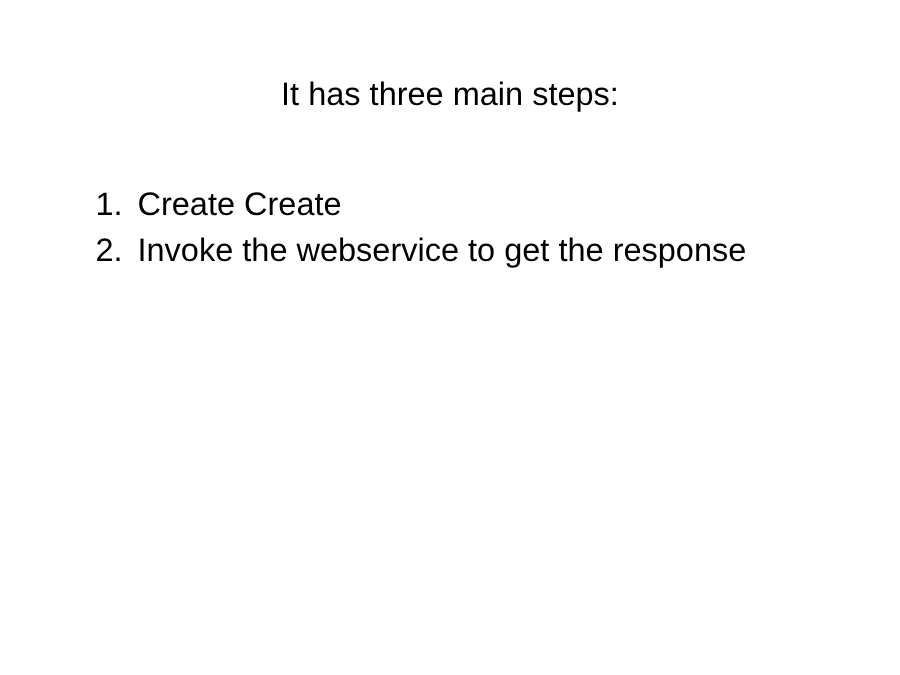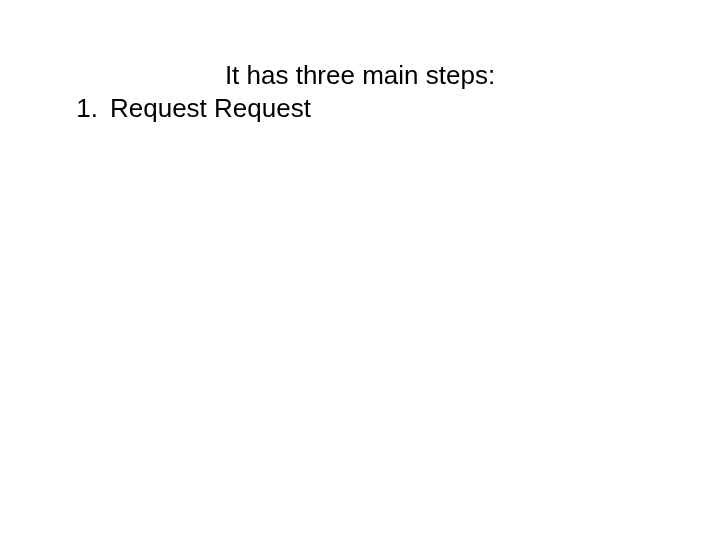--- a/index.html
+++ b/index.html
@@ -12,20 +12,21 @@
       height: 540px;
       background: #ffffff;
       font-family: Arial, Helvetica, sans-serif;
       color: #000000;
       padding: 60px 40px 40px 40px;
     }
     .title {
       text-align: center;
       font-size: 26px;
       font-weight: normal;
+      margin-bottom: 55px;
     }
     .list {
       list-style: none;
       counter-reset: item;
       padding-left: 0;
     }
     .list-item {
       counter-increment: item;
       font-size: 26px;
       line-height: 1.35;
@@ -43,15 +44,18 @@
     .list-item:nth-child(2)::before { content: "2."; }
     .list-item:nth-child(3)::before { content: "3."; }
   </style>
 </head>
 <body>
 
 <h1 class="title">It has three main steps:</h1>
 
 <ol class="list">
   <li class="list-item">
-    <span>Request Request</span>
+    <span>Create Create</span>
+  </li>
+  <li class="list-item">
+    <span>Invoke the webservice to get the response</span>
   </li>
 </ol>
 
 </body></html>

